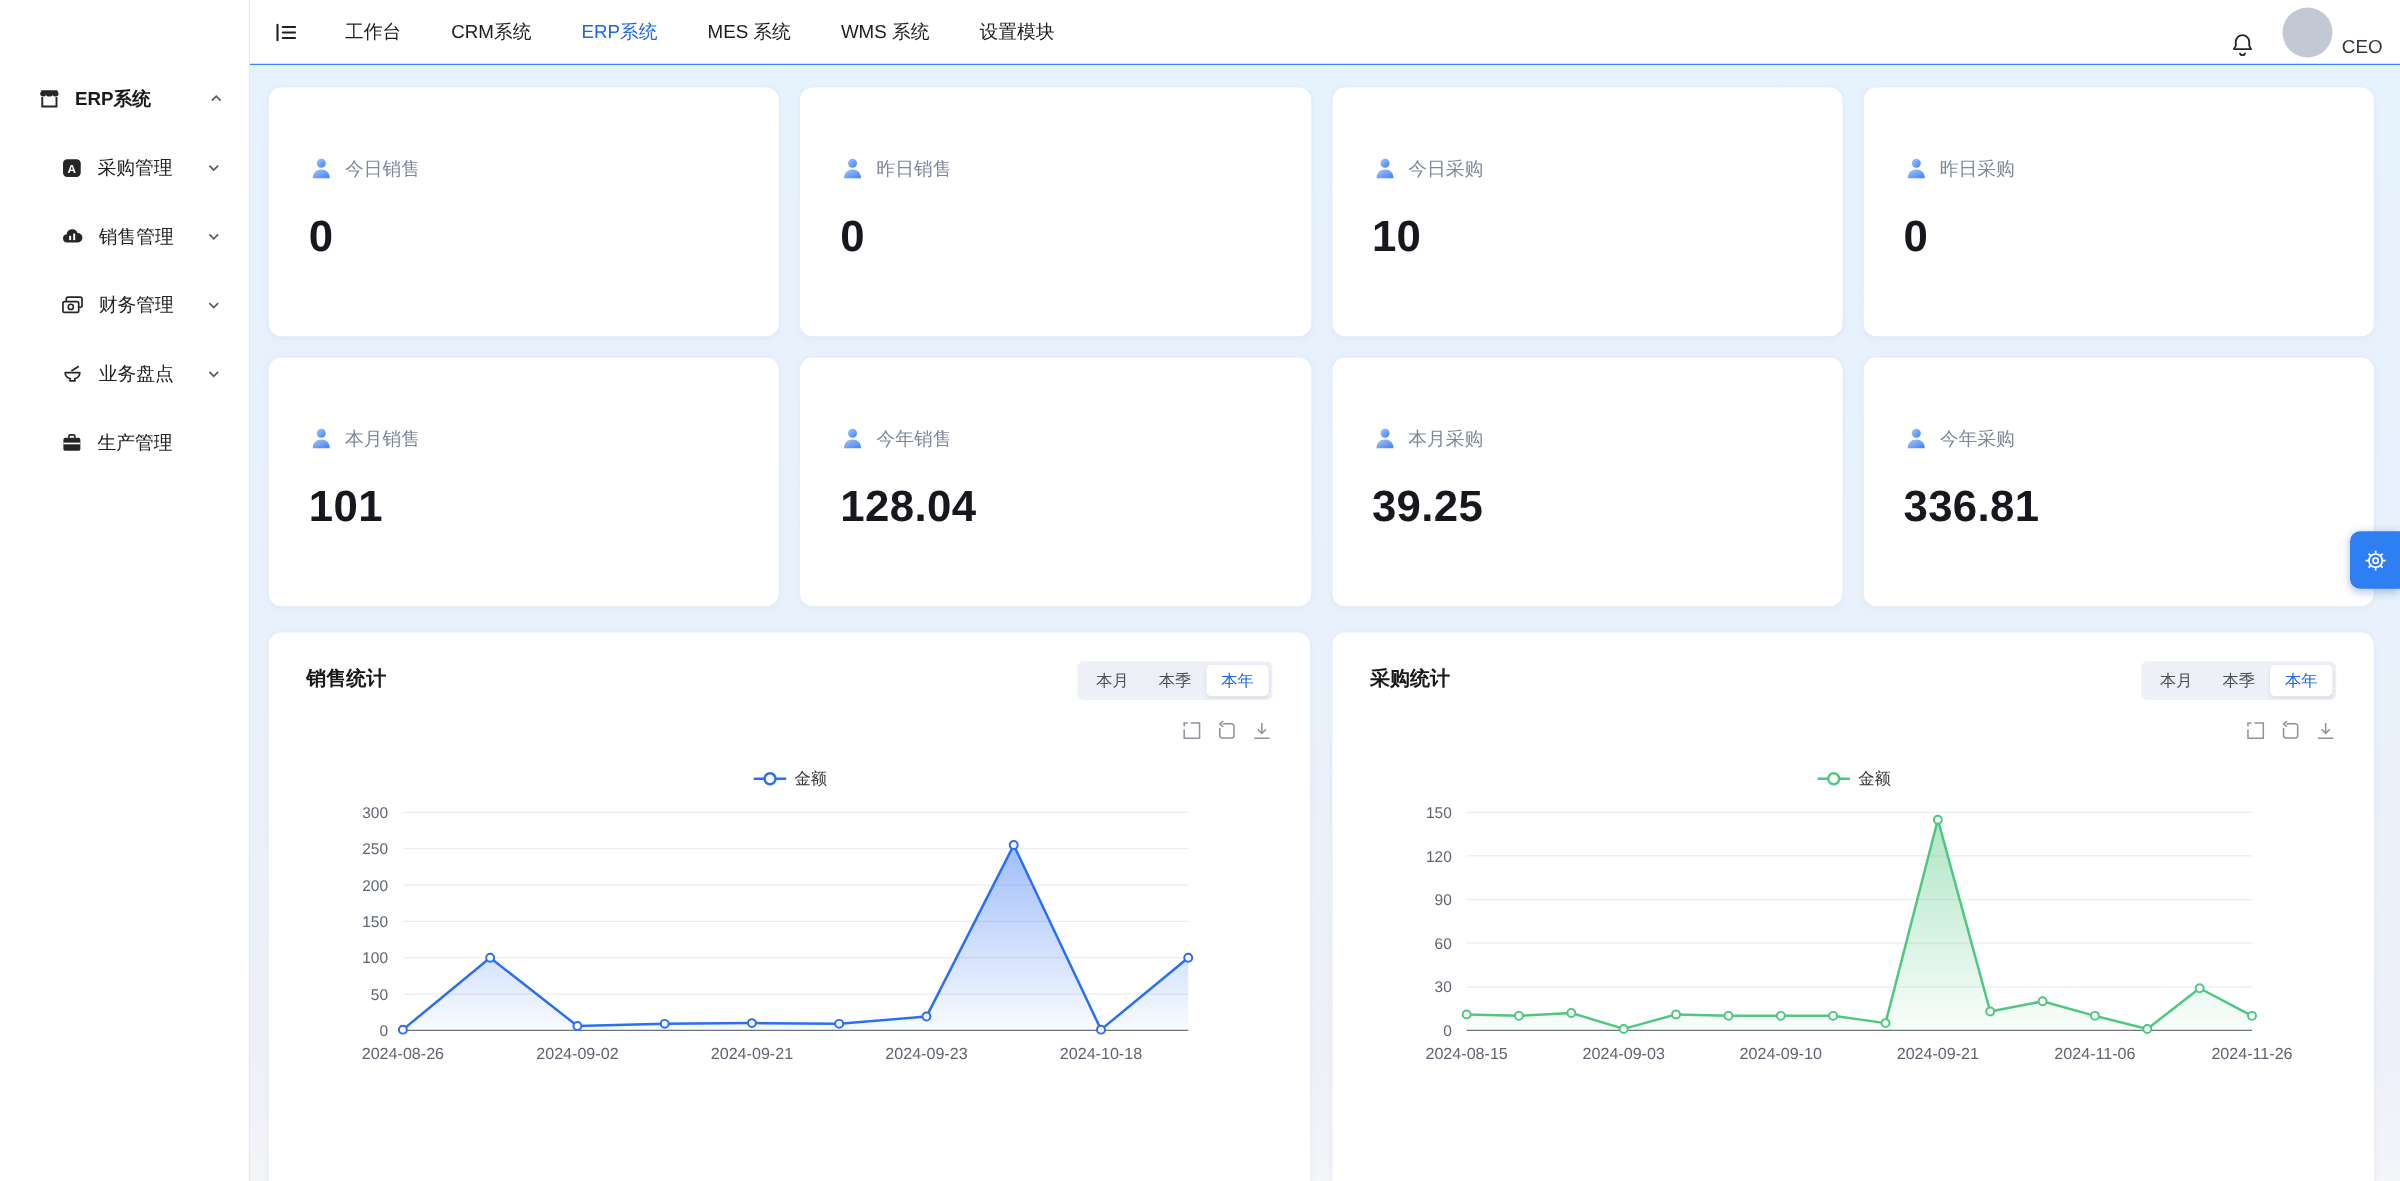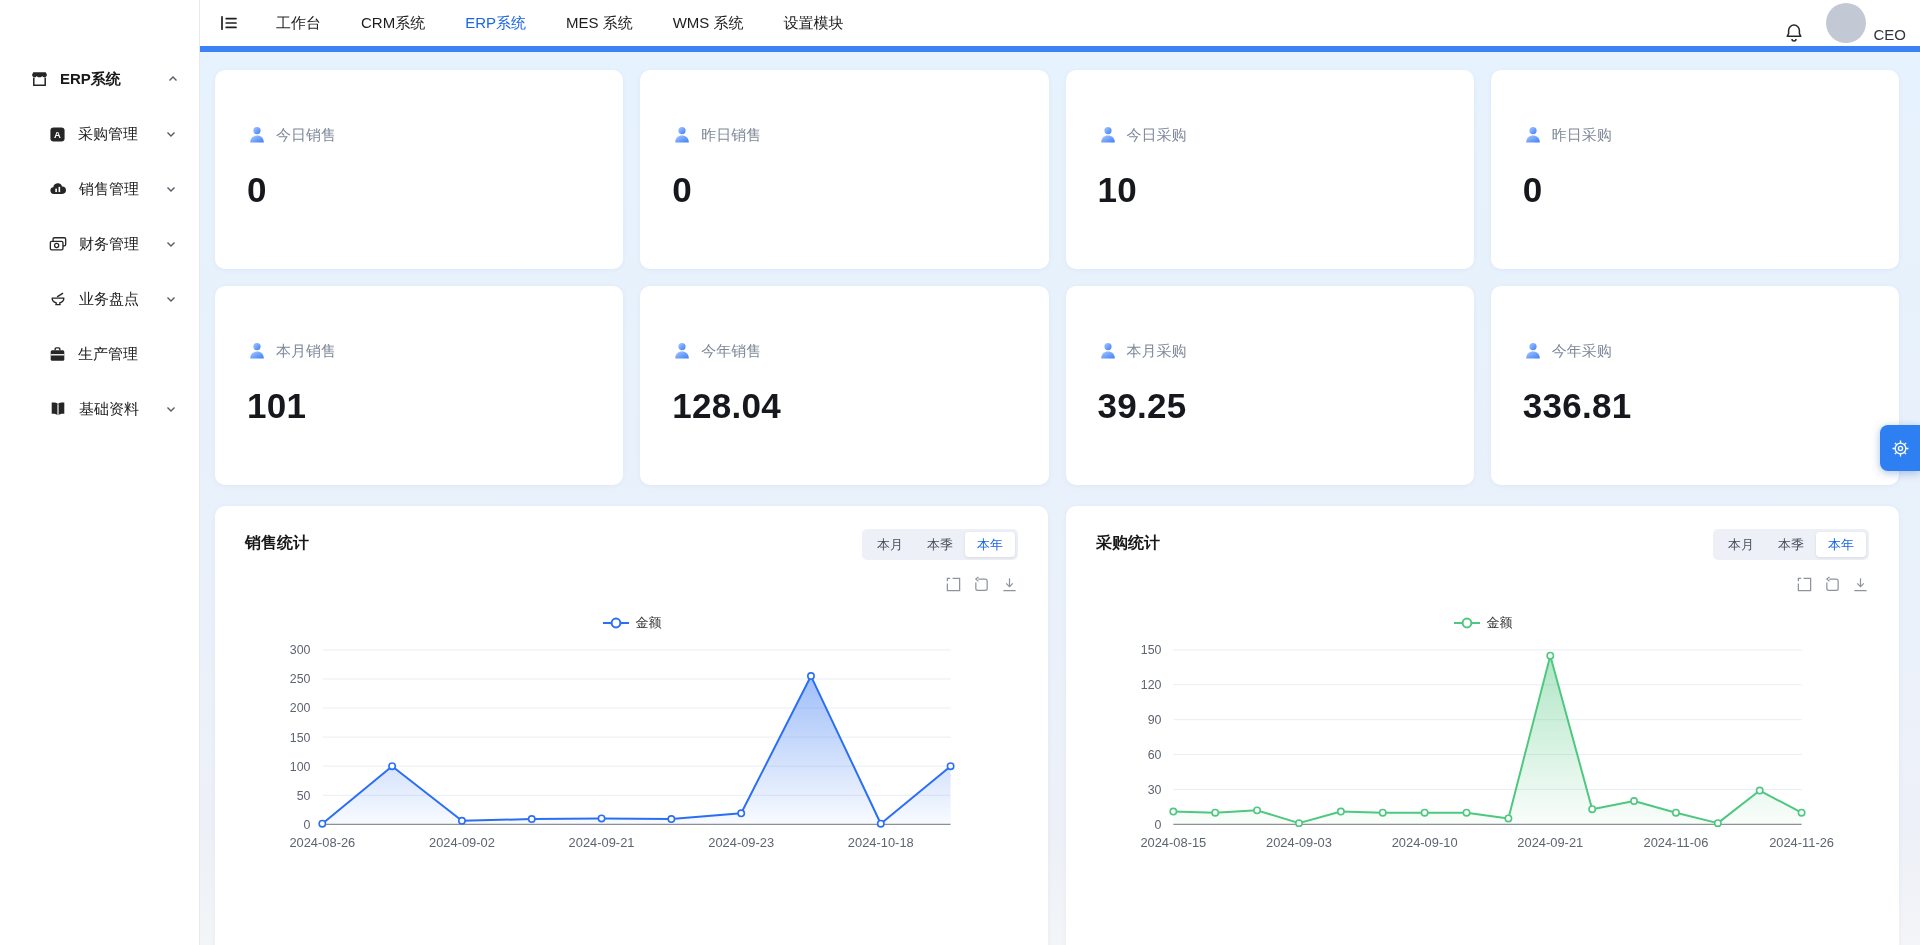--- a/index.html
+++ b/index.html
@@ -9,21 +9,21 @@
   
   .sidebar{width:200px;flex-shrink:0;background:#fff;border-right:1px solid #e9e9e9;box-sizing:border-box;padding-top:59px;z-index:3;}
   .side-root{display:flex;align-items:center;gap:11px;height:40px;padding:0 20px 0 30px;font-size:15px;font-weight:700;color:#191919;cursor:pointer;}
   .side-root .grow,.side-item .grow{flex:1;}
   .side-item{display:flex;align-items:center;gap:12px;height:40px;margin-top:15px;padding:0 22px 0 49px;font-size:15px;color:#212121;cursor:pointer;}
   .side-item:first-of-type{margin-top:16px;}
   .chev{flex-shrink:0;}
 
   
   .main-col{flex:1;display:flex;flex-direction:column;min-width:0;}
-  .navbar{height:52px;background:#fff;display:flex;align-items:center;padding:0 14px 0 15px;box-sizing:border-box;border-bottom:6px solid #3b82f6;}
+  .navbar{height:52px;background:#fff;display:flex;align-items:center;padding:0 14px 0 15px;box-sizing:border-box;border-bottom:1px solid #3b82f6;}
   .menu-btn{width:28px;height:28px;display:flex;align-items:center;justify-content:center;cursor:pointer;background:none;border:none;padding:0;}
   .nav-items{display:flex;align-items:center;gap:40px;margin-left:33px;}
   .nav-item{font-size:15px;color:#1d1d1d;cursor:pointer;white-space:nowrap;}
   .nav-item.active{color:#1a66e8;}
   .nav-right{margin-left:auto;display:flex;align-items:flex-end;}
   .bell-btn{background:none;border:none;padding:0;cursor:pointer;display:flex;}
   .avatar{width:40px;height:40px;border-radius:50%;background:#c3c9d4;margin:0 7px 0 22px;cursor:pointer;}
   .user-name{font-size:15px;color:#30343c;}
 
   
@@ -127,30 +127,20 @@
 
     <div class="side-item">
       <svg viewBox="0 0 18 18" width="17" height="17">
           <path d="M6.5 4.5 V3.2 A1.2 1.2 0 0 1 7.7 2 h2.6 a1.2 1.2 0 0 1 1.2 1.2 V4.5" fill="none" stroke="#262626" stroke-width="1.5"></path>
           <rect x="1.8" y="4.5" width="14.4" height="11" rx="1.6" fill="#262626"></rect>
           <rect x="1.8" y="8.6" width="14.4" height="1.4" fill="#fff"></rect>
         </svg>
       <span class="grow">生产管理</span>
     </div>
 
-    <div class="side-item">
-      <svg viewBox="0 0 20 20" width="18" height="18">
-          <path d="M10 4.5 C8.6 3 6.3 2.6 3 2.8 V15.2 c3.3 -.2 5.6 .3 7 1.8 c1.4 -1.5 3.7 -2 7 -1.8 V2.8 c-3.3 -.2 -5.6 .2 -7 1.7 Z" fill="#262626"></path>
-          <path d="M10 4.7 V16.6" stroke="#fff" stroke-width="1.3"></path>
-        </svg>
-      <span class="grow">基础资料</span>
-      <svg class="chev" width="12" height="12" viewBox="0 0 12 12">
-          <path d="M2.5 4.5 L6 8 L9.5 4.5" fill="none" stroke="#565b66" stroke-width="1.4"></path>
-        </svg>
-    </div>
   </aside>
 
   <div class="main-col">
 
     <header class="navbar">
       <button class="menu-btn">
         <svg width="20" height="20" viewBox="0 0 20 20" fill="none" stroke="#1f1f1f" stroke-width="1.7" stroke-linecap="round">
             <path d="M3 3.8 V16.2"></path>
             <path d="M7.2 5.6 H17"></path>
             <path d="M7.2 10 H17"></path>

